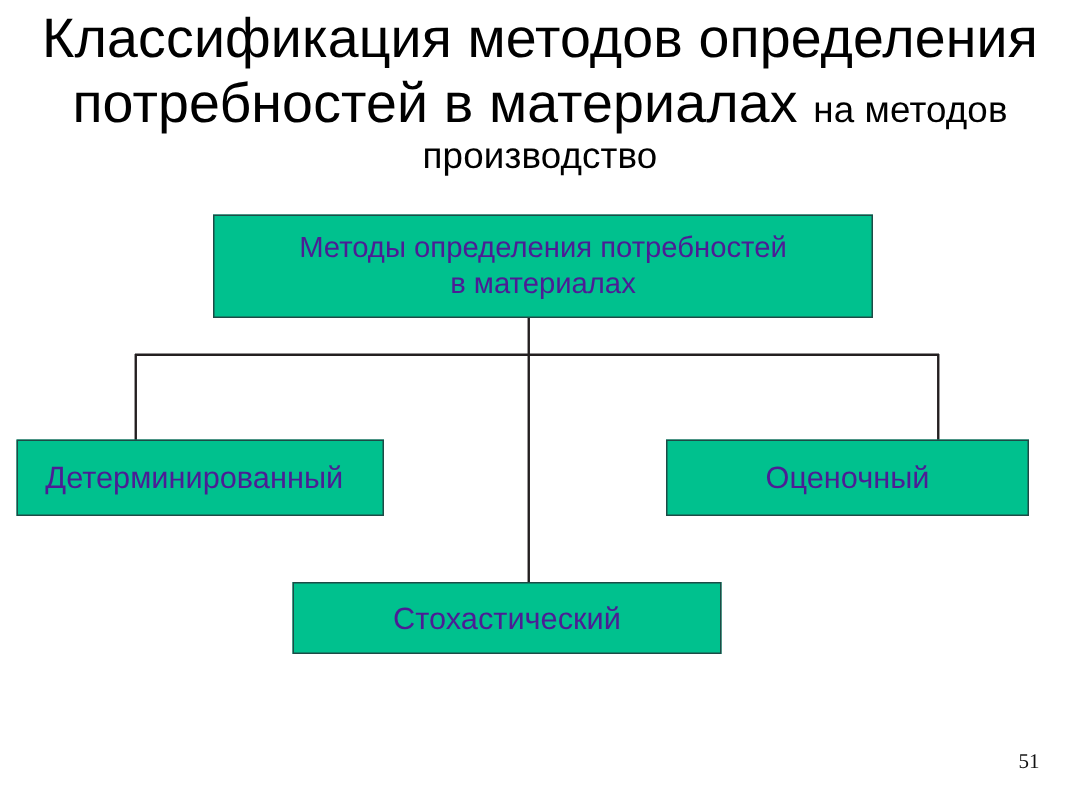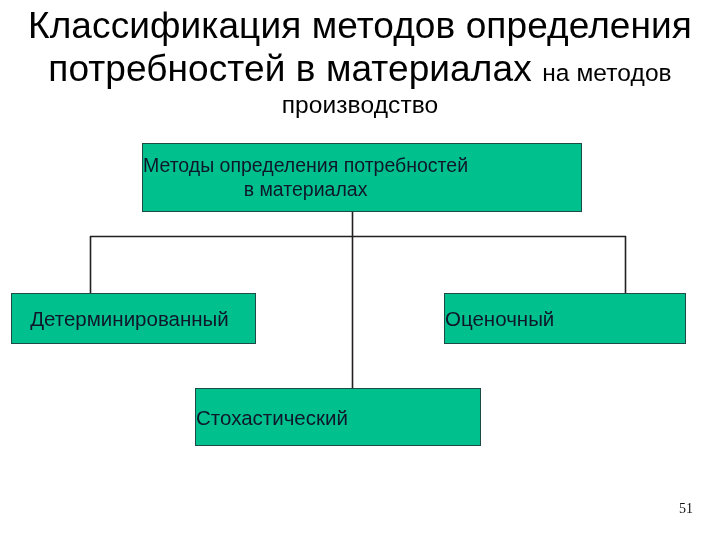--- a/index.html
+++ b/index.html
@@ -53,22 +53,23 @@
   }
 
   
   .node {
     position: absolute;
     box-sizing: border-box;
     background: #00C18E;
     border: 1.4px solid #1d4b46;
     display: flex;
     align-items: center;
+    justify-content: center;
     text-align: center;
-    color: #0f172a;
+    color: #4c1d95;
     font-size: 19px;
     line-height: 1.22;
     white-space: pre-line;
     z-index: 2;
   }
 
   .node-root {
     left: 142px;
     top: 143px;
     width: 440px;
@@ -95,21 +96,21 @@
     top: 293px;
     width: 242px;
     height: 51px;
     font-size: 20.5px;
   }
 
   .node-stoch {
     left: 195px;
     top: 388px;
     width: 286px;
-    height: 58px;
+    height: 48px;
     font-size: 20.5px;
   }
 
   
   .page-number {
     position: absolute;
     right: 27px;
     bottom: 23px;
     font-size: 14px;
     color: #111111;

